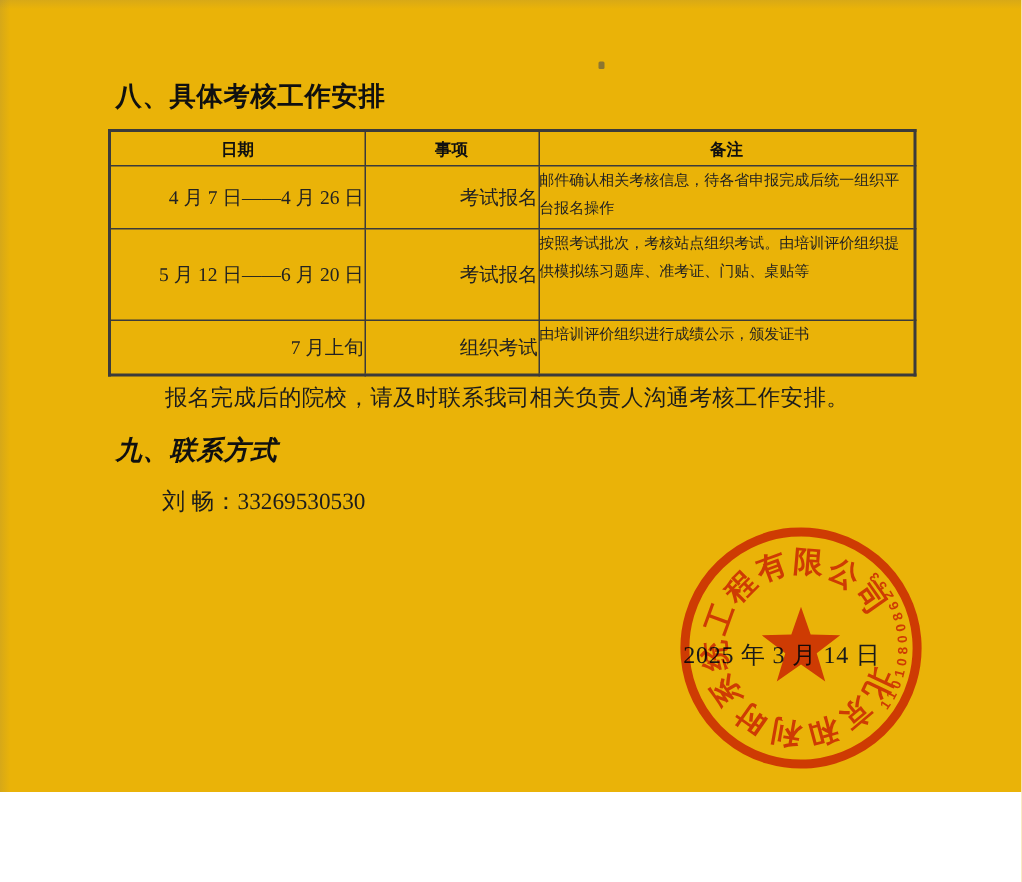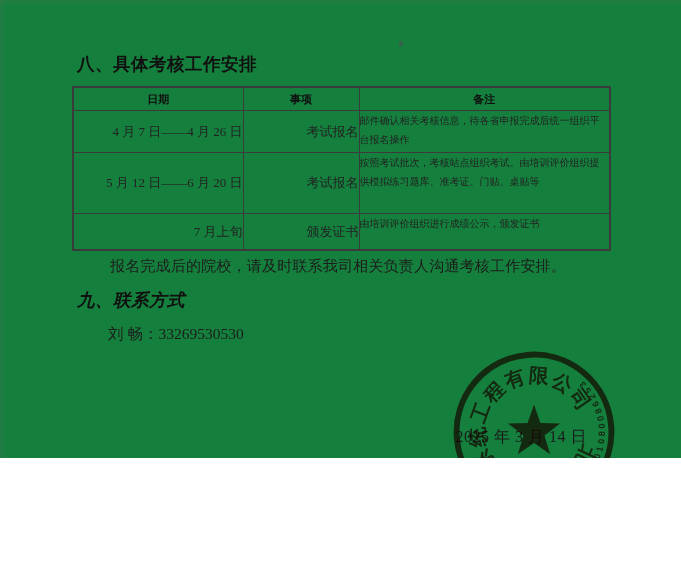--- a/index.html
+++ b/index.html
@@ -1,17 +1,17 @@
 <!DOCTYPE html>
 <html><head>
 <meta charset="utf-8">
 <style>
   html,body{margin:0;padding:0;background:#fff;}
   .page{
-    position:relative;width:681px;height:458px;background:#15803d;overflow:hidden;
+    position:relative;width:681px;height:528px;background:#eab308;overflow:hidden;
     font-family:"Liberation Serif","DejaVu Serif",serif;color:#1e1e1e;
   }
   
   .edge-left{position:absolute;left:0;top:0;width:7px;height:588px;
     background:linear-gradient(to right,rgba(110,110,110,.16),rgba(255,255,255,0));}
   .edge-top{position:absolute;left:0;top:0;width:681px;height:6px;
     background:linear-gradient(to bottom,rgba(110,110,110,.14),rgba(255,255,255,0));}
   .speck{position:absolute;left:399px;top:41px;width:4px;height:5px;background:#4c4c4c;opacity:.6;border-radius:1px;}
 
   .sec-heading{position:absolute;font-size:17.5px;font-weight:bold;color:#101010;letter-spacing:.5px;white-space:nowrap;}
@@ -74,21 +74,21 @@
         <td class="cell-center">考试报名</td>
         <td class="cell-remark">邮件确认相关考核信息，待各省申报完成后统一组织平台报名操作</td>
       </tr>
       <tr class="r2">
         <td class="cell-center">5 月 12 日——6 月 20 日</td>
         <td class="cell-center">考试报名</td>
         <td class="cell-remark">按照考试批次，考核站点组织考试。由培训评价组织提供模拟练习题库、准考证、门贴、桌贴等</td>
       </tr>
       <tr class="r3">
         <td class="cell-center">7 月上旬</td>
-        <td class="cell-center">颁发证书</td>
+        <td class="cell-center">组织考试</td>
         <td class="cell-remark">由培训评价组织进行成绩公示，颁发证书</td>
       </tr>
     </tbody>
       </table>
   </div>
 
   <div class="note-para">报名完成后的院校，请及时联系我司相关负责人沟通考核工作安排。</div>
 
   <div class="sec-heading heading-9">九、联系方式</div>
 

